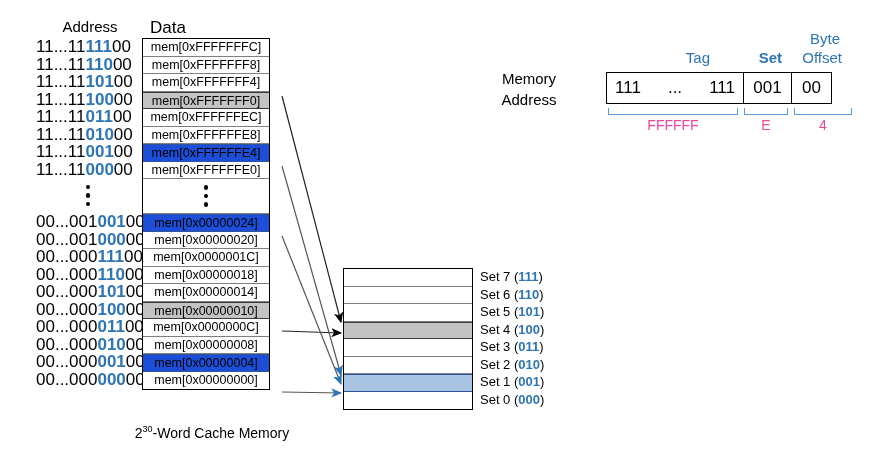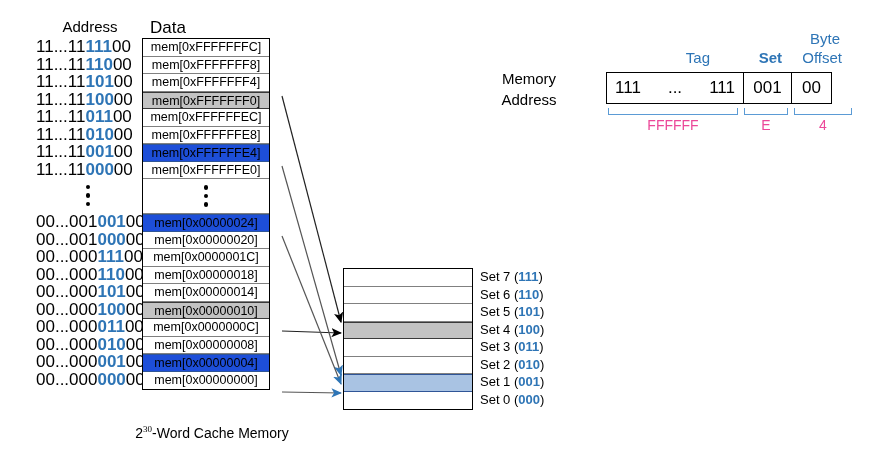--- a/index.html
+++ b/index.html
@@ -42,21 +42,21 @@
   .cache-row.blue{background:#a9c3e3;border-top:1px solid #2f5597;border-bottom:1px solid #2f5597;}
 
   #set-labels{left:468px;top:268px;margin-left:12px;}
   .set-lbl{height:17.5px;line-height:17.5px;font-size:13px;white-space:pre;}
   .set-lbl .b{color:#2e75b6;font-weight:bold;}
 
   
   .caption{font-size:14px;text-align:center;}
   #mem-caption{left:112px;top:424px;width:200px;}
   #cache-caption{left:343px;top:424px;width:130px;margin-top:40px;}
-  sup{font-size:9px;font-family:Liberation Serif, serif;}
+  sup{font-size:9px;}
 
   
   #arrows{left:0;top:0;width:875px;height:456px;pointer-events:none;}
 
   
   #ma-label{left:484px;top:68px;width:90px;font-size:15px;line-height:21px;text-align:center;}
   #fields-box{left:606px;top:72px;height:32px;border:1.6px solid #000;box-sizing:border-box;
               display:flex;background:#fff;}
   .field{display:flex;align-items:center;justify-content:center;font-size:17px;
          box-sizing:border-box;height:100%;}

